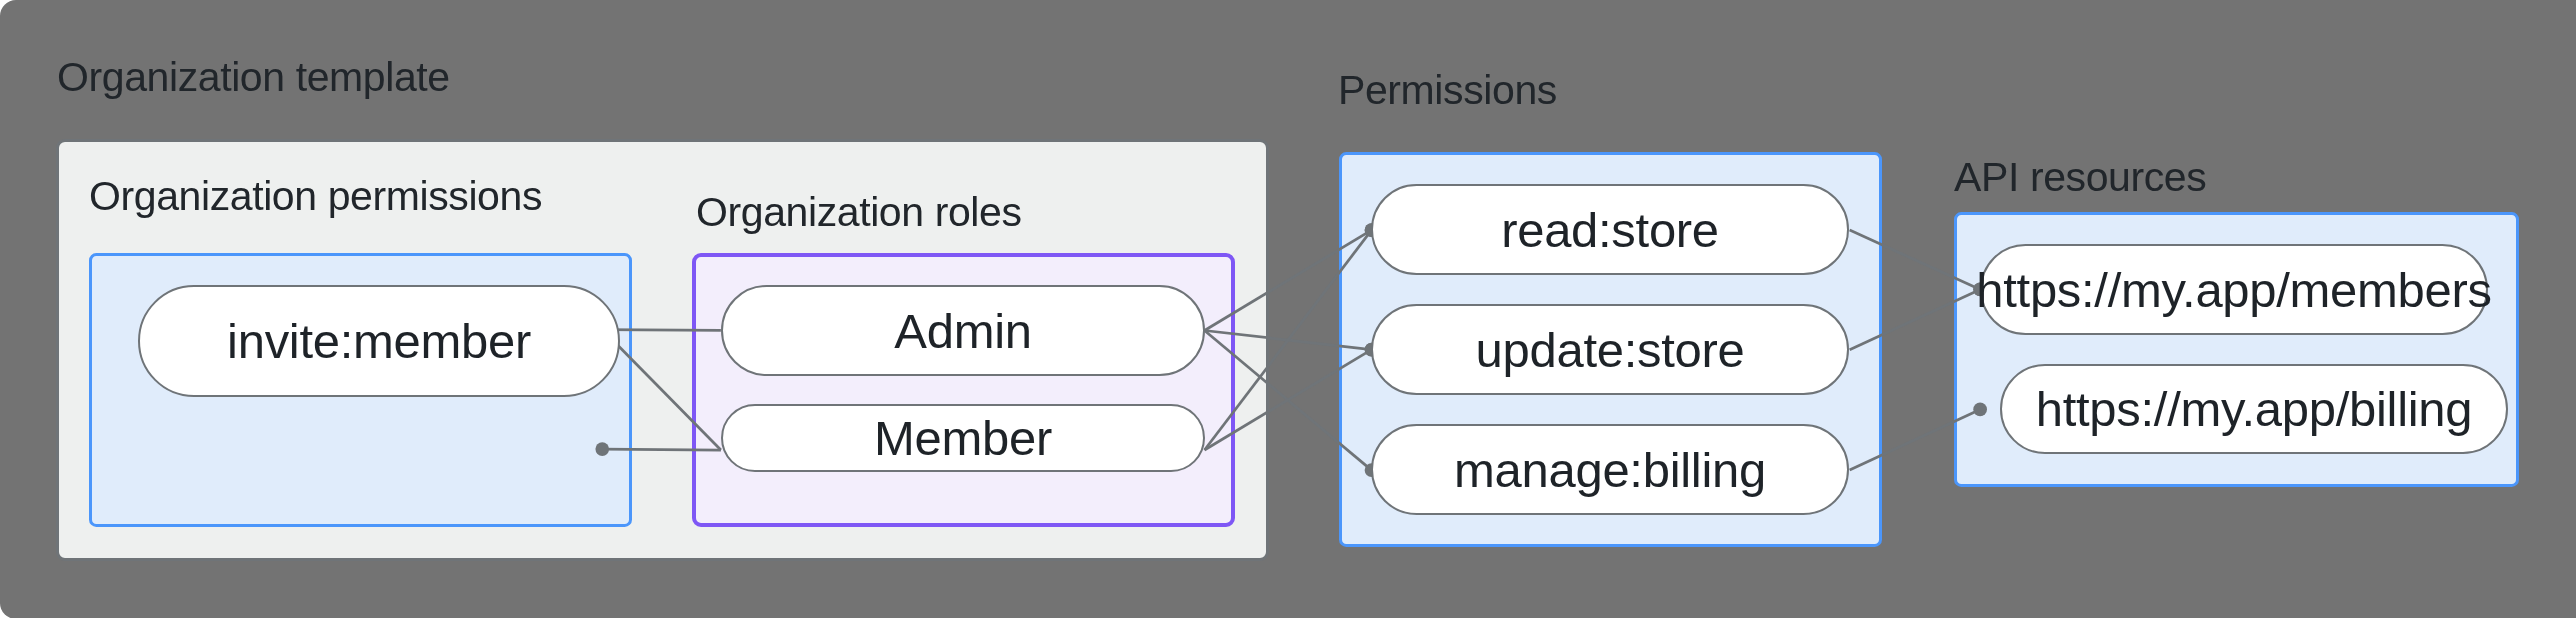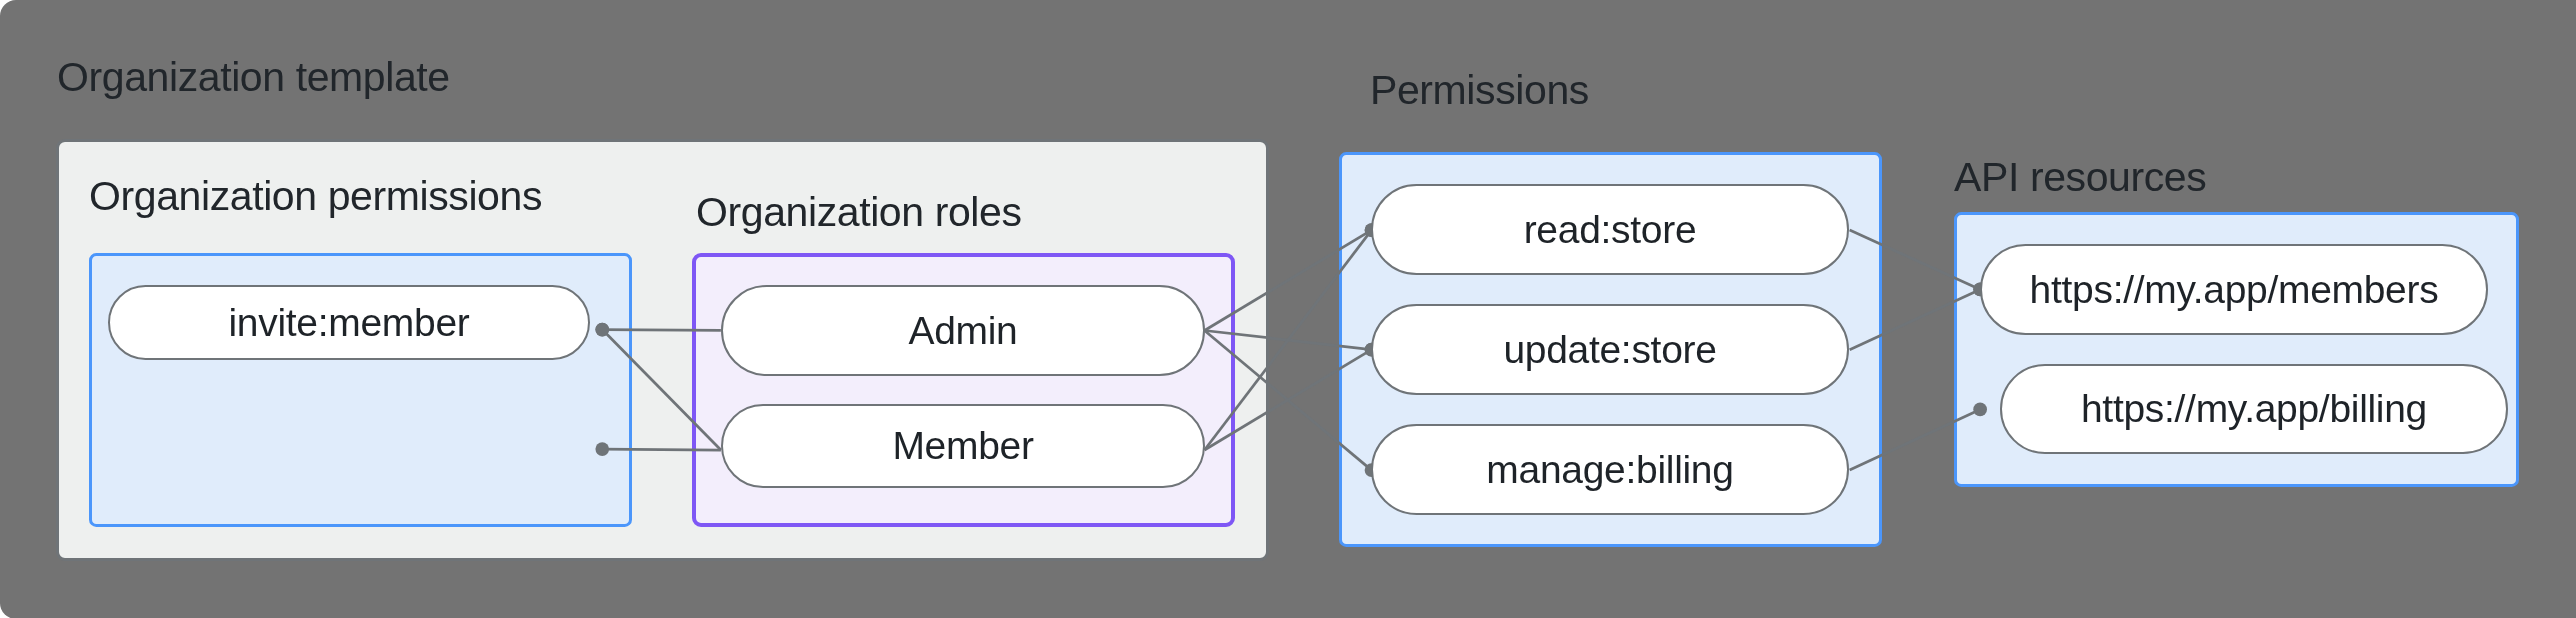--- a/index.html
+++ b/index.html
@@ -52,40 +52,40 @@
   .api-resources-box { left: 1954px; top: 212px; width: 565px; height: 275px; }
   .pill {
     position: absolute;
     box-sizing: border-box;
     background: #ffffff;
     border: 2.7px solid #6f7478;
     border-radius: 912px;
     display: flex;
     align-items: center;
     justify-content: center;
-    font-size: 39px;
+    font-size: 49px;
     letter-spacing: -0.3px;
     color: #1e2328;
     white-space: nowrap;
   }
   
-  #pill-invite  { left: 108px;  top: 285px; width: 482px; height: 75px;  }
+  #pill-invite  { left: 138px;  top: 285px; width: 482px; height: 112px;  }
   #pill-delete  { left: 120px;  top: 404px; width: 482px; height: 89px;  }
   #pill-admin   { left: 721px;  top: 285px; width: 484px; height: 91px; }
-  #pill-member  { left: 721px;  top: 404px; width: 484px; height: 84px; text-align: center; }
+  #pill-member  { left: 721px;  top: 404px; width: 484px; height: 68px; text-align: center; }
   #pill-read    { left: 1371px; top: 184px; width: 478px; height: 91px; }
   #pill-update  { left: 1371px; top: 304px; width: 478px; height: 91px; }
   #pill-manage  { left: 1371px; top: 424px; width: 478px; height: 91px; }
   #pill-members { left: 1980px; top: 244px; width: 508px; height: 91px; }
   #pill-billing { left: 2000px; top: 364px; width: 508px; height: 90px;  }
   
   #h-org-template    { left: 57px;   top: 57px;  }
   #h-org-permissions { left: 89px;   top: 176px; }
   #h-org-roles       { left: 696px;  top: 192px; }
-  #h-permissions     { left: 1370px; top: 70px;  }
+  #h-permissions     { left: 1338px; top: 70px;  }
   #h-api-resources   { left: 1954px; top: 132px; margin-top: 25px; }
   #edge-layer {
     position: absolute;
     left: 0; top: 0;
     width: 2576px;
     height: 619px;
     pointer-events: none;
   }
 </style>
 </head>

